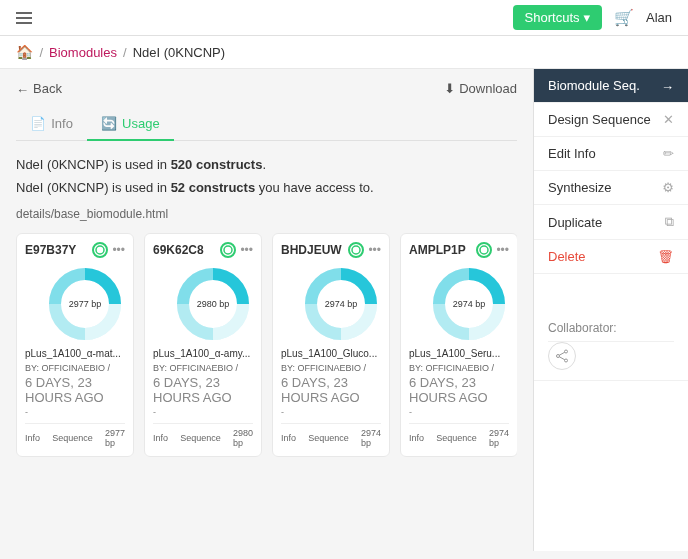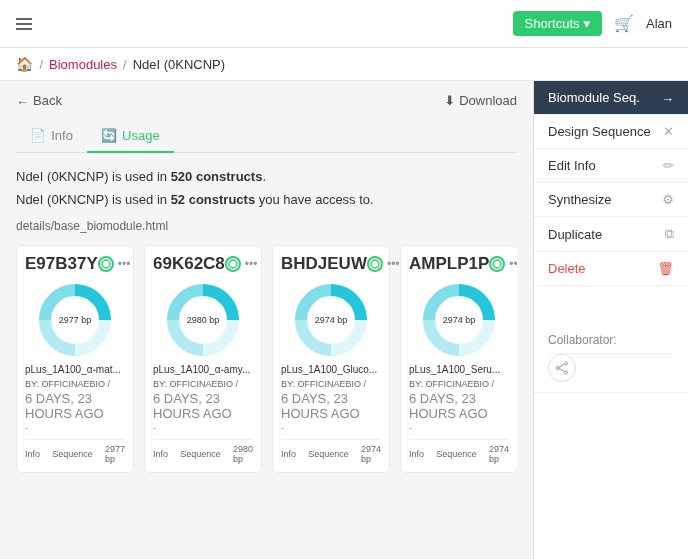--- a/index.html
+++ b/index.html
@@ -1,19 +1,19 @@
 <!DOCTYPE html>
 <html><head>
   <meta charset="utf-8">
   <style>
     * { box-sizing: border-box; margin: 0; padding: 0; }
     body { font-family: -apple-system, BlinkMacSystemFont, 'Segoe UI', sans-serif; font-size: 13px; background: #f5f5f5; color: #333; width: 688px; height: 559px; overflow: hidden; }
 
     
-    .top-nav { display: flex; align-items: center; justify-content: space-between; background: #fff; border-bottom: 1px solid #e0e0e0; padding: 0 16px; height: 48px; }
+    .top-nav { display: flex; align-items: center; justify-content: space-between; background: #fff; border-bottom: 1px solid #e0e0e0; padding: 0 16px; height: 36px; }
     .top-nav-left { display: flex; align-items: center; gap: 12px; }
     .hamburger { display: flex; flex-direction: column; gap: 3px; cursor: pointer; }
     .hamburger span { width: 16px; height: 2px; background: #666; display: block; }
     .top-nav-right { display: flex; align-items: center; gap: 12px; }
     .shortcuts-btn { background: #2ecc71; color: #fff; border: none; border-radius: 4px; padding: 5px 12px; font-size: 13px; cursor: pointer; display: flex; align-items: center; gap: 4px; }
     .cart-icon { color: #666; font-size: 16px; cursor: pointer; }
     .user-name { color: #333; font-size: 13px; cursor: pointer; }
 
     
     .breadcrumb { display: flex; align-items: center; gap: 6px; padding: 8px 16px; background: #fff; border-bottom: 1px solid #e8e8e8; font-size: 13px; }
@@ -42,27 +42,27 @@
     
     .info-section { margin-bottom: 12px; }
     .info-line { margin-bottom: 8px; font-size: 13px; color: #333; }
     .info-line strong { font-weight: 600; }
     .details-link { font-size: 12px; color: #666; margin-bottom: 12px; }
 
     
     .cards-grid { display: flex; gap: 10px; flex-wrap: nowrap; overflow-x: auto; }
     .card { background: #fff; border: 1px solid #e8e8e8; border-radius: 6px; width: 118px; min-width: 118px; padding: 8px; cursor: pointer; }
     .card-header { display: flex; align-items: center; justify-content: space-between; margin-bottom: 6px; }
-    .card-id { font-size: 17px; font-weight: 600; color: #333; }
+    .card-id { font-size: 12px; font-weight: 600; color: #333; }
     .card-icons { display: flex; align-items: center; gap: 4px; }
     .card-circle-icon { width: 16px; height: 16px; border-radius: 50%; border: 2px solid #2ecc71; display: flex; align-items: center; justify-content: center; }
     .card-more { color: #999; font-size: 12px; cursor: pointer; }
 
     
-    .card-diagram { display: flex; align-items: center; justify-content: center; margin: 4px 0; }
+    .card-diagram { display: flex; align-items: center; justify-content: flex-end; margin: 4px 0; }
     .ring-container { position: relative; width: 80px; height: 80px; }
     .ring-container svg { width: 80px; height: 80px; }
     .ring-label { position: absolute; top: 50%; left: 50%; transform: translate(-50%, -50%); text-align: center; font-size: 9px; color: #333; white-space: nowrap; }
 
     .card-name { font-size: 10px; color: #333; margin-bottom: 4px; font-weight: 500; overflow: hidden; text-overflow: ellipsis; white-space: nowrap; }
     .card-by { font-size: 9px; color: #666; margin-bottom: 2px; }
     .card-time { font-size: 13px; color: #888; margin-bottom: 2px; }
     .card-dash { font-size: 9px; color: #888; margin-bottom: 6px; }
     .card-footer { display: flex; justify-content: space-between; align-items: center; border-top: 1px solid #eee; padding-top: 4px; }
     .card-footer-info { font-size: 9px; color: #666; }

